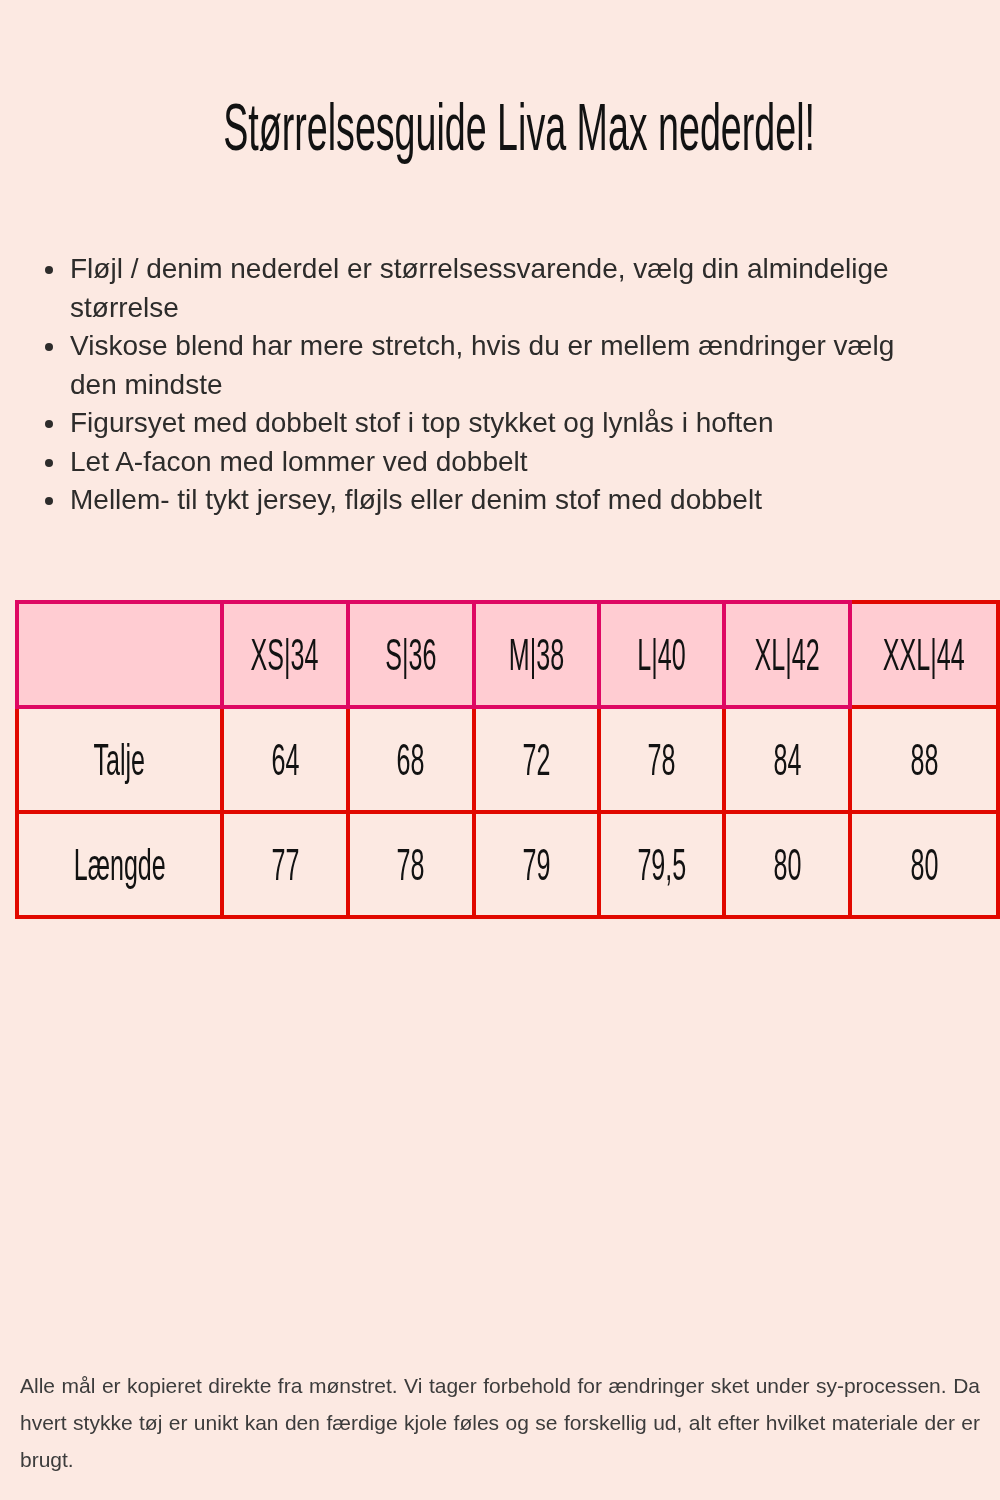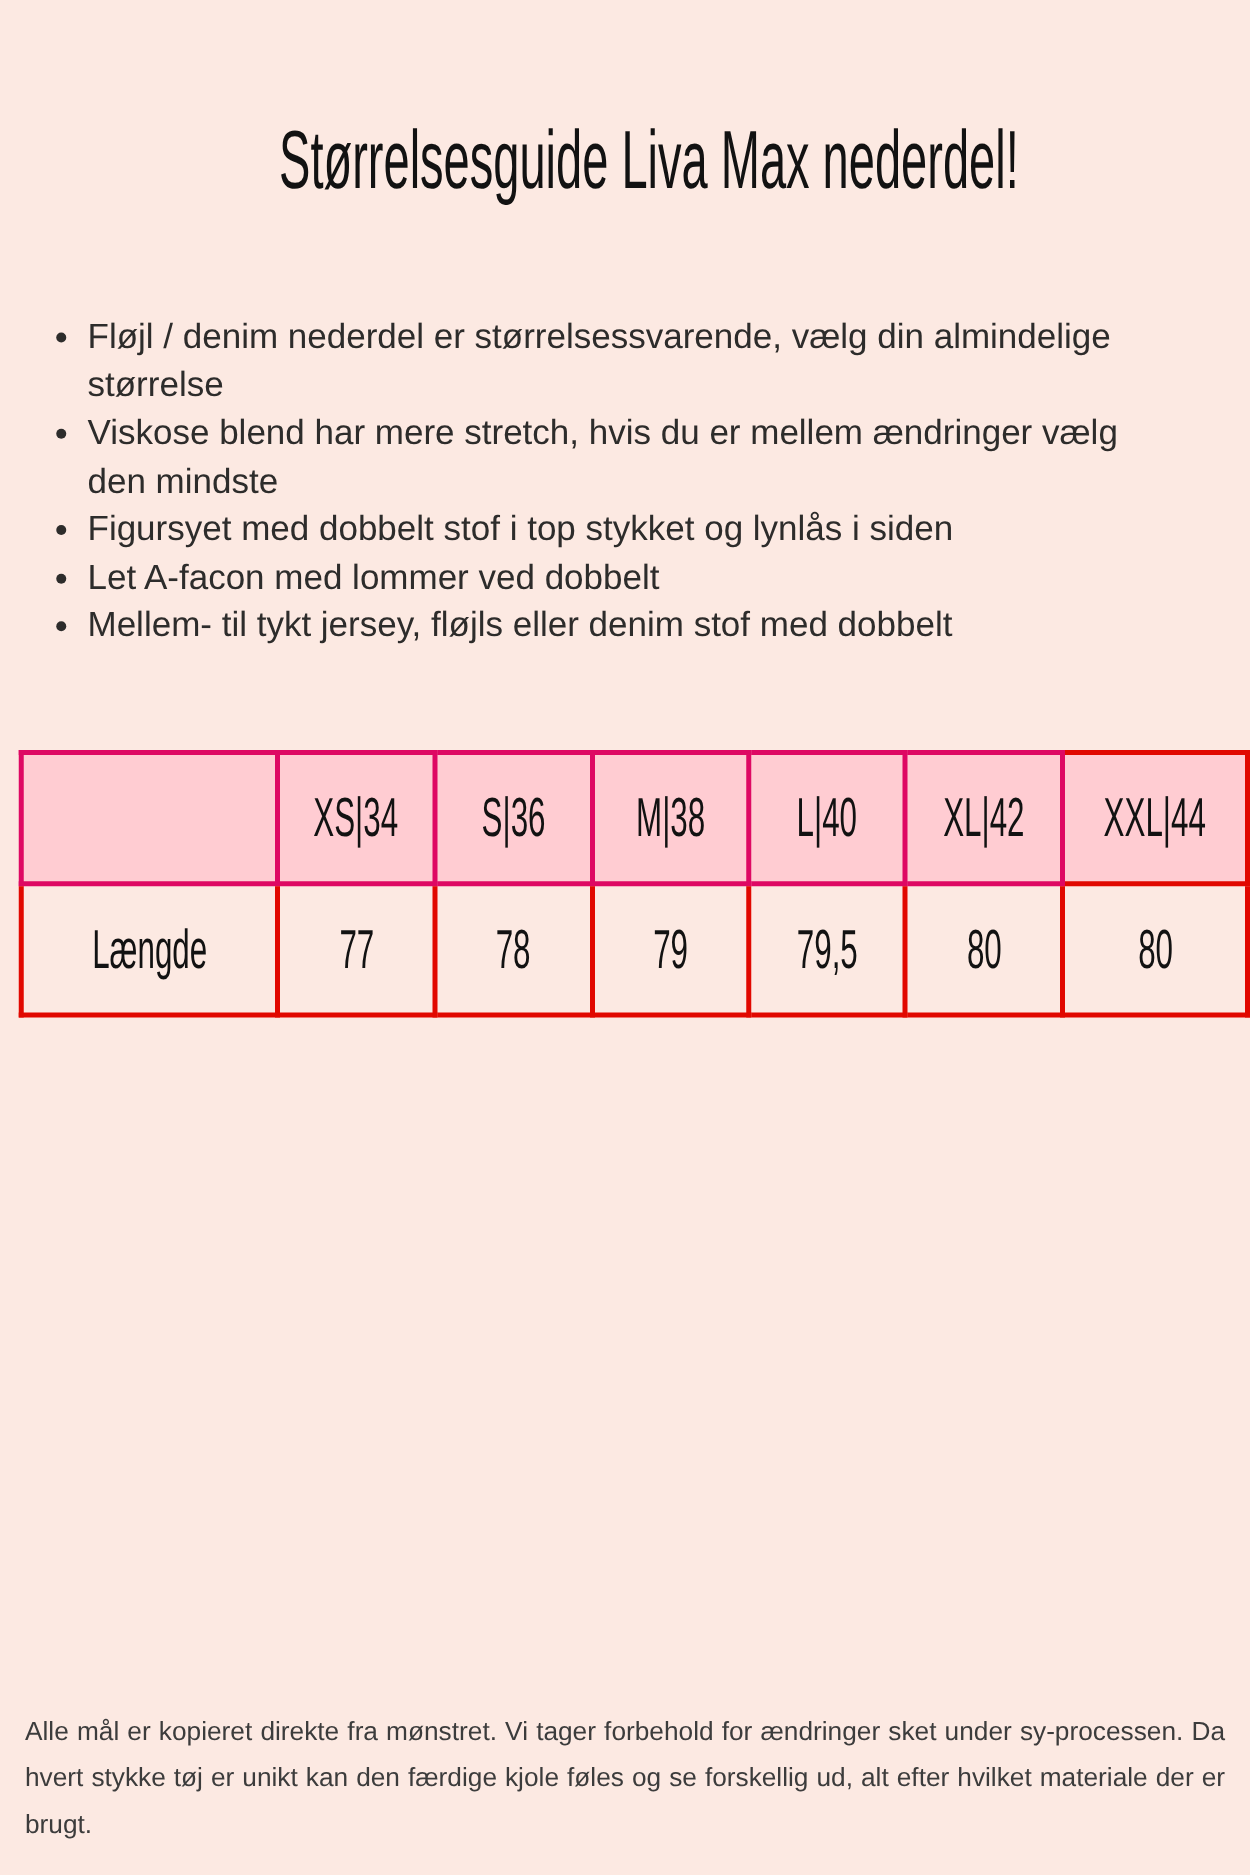--- a/index.html
+++ b/index.html
@@ -62,21 +62,21 @@
 </head>
 <body>
 
 <div class="page">
 
   <h1 class="title"><span class="cond">Størrelsesguide Liva Max nederdel!</span></h1>
 
   <ul class="bullets">
     <li><span>Fløjl / denim nederdel er størrelsessvarende, vælg din almindelige størrelse</span></li>
     <li><span>Viskose blend har mere stretch, hvis du er mellem ændringer vælg den mindste</span></li>
-    <li><span>Figursyet med dobbelt stof i top stykket og lynlås i siden</span></li>
+    <li><span>Figursyet med dobbelt stof i top stykket og lynlås i hoften</span></li>
     <li><span>Let A-facon med lommer ved dobbelt</span></li>
     <li><span>Mellem- til tykt jersey, fløjls eller denim stof med dobbelt</span></li>
   </ul>
 
   <table class="size-table">
     <colgroup>
       <col class="c0">
         <col class="c">
         <col class="c">
         <col class="c">
@@ -90,20 +90,29 @@
         <th><span class="cond">XS|34</span></th>
         <th><span class="cond">S|36</span></th>
         <th><span class="cond">M|38</span></th>
         <th><span class="cond">L|40</span></th>
         <th><span class="cond">XL|42</span></th>
         <th class="last"><span class="cond">XXL|44</span></th>
       </tr>
     </thead>
     <tbody>
       <tr>
+        <th><span class="cond">Talje</span></th>
+        <td><span class="cond">64</span></td>
+        <td><span class="cond">68</span></td>
+        <td><span class="cond">72</span></td>
+        <td><span class="cond">78</span></td>
+        <td><span class="cond">84</span></td>
+        <td><span class="cond">88</span></td>
+      </tr>
+      <tr>
         <th><span class="cond">Længde</span></th>
         <td><span class="cond">77</span></td>
         <td><span class="cond">78</span></td>
         <td><span class="cond">79</span></td>
         <td><span class="cond">79,5</span></td>
         <td><span class="cond">80</span></td>
         <td><span class="cond">80</span></td>
       </tr>
     </tbody>
   </table>

